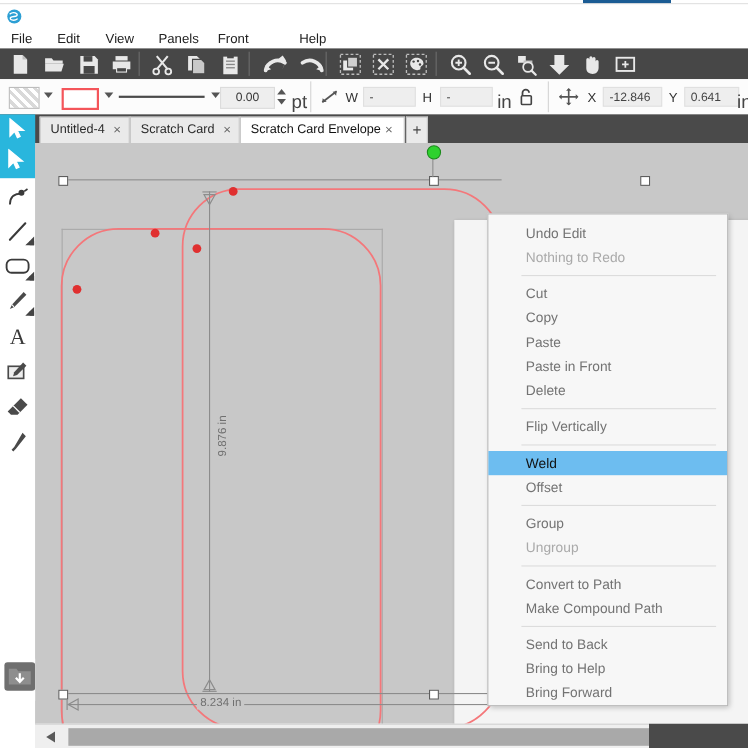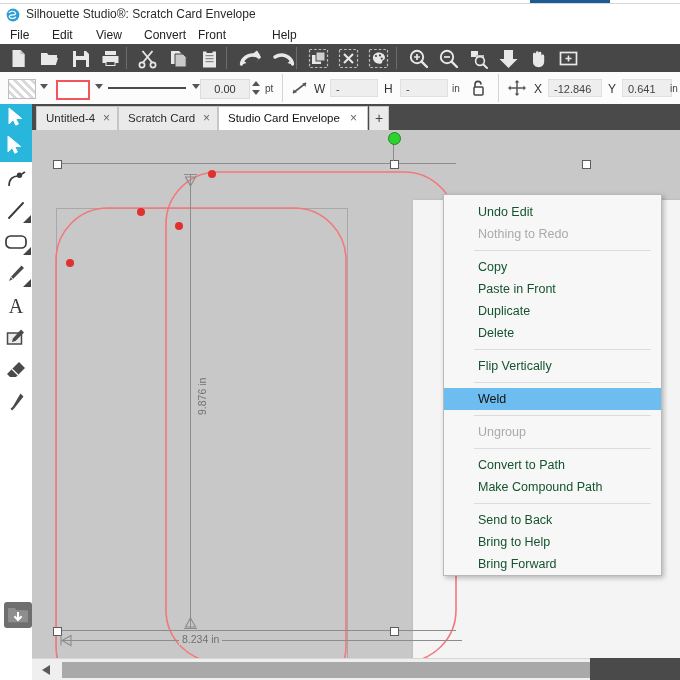--- a/index.html
+++ b/index.html
@@ -52,21 +52,21 @@
   .swatch-red{width:30px;height:16px;border:2px solid #f4555a;background:#ffffff;}
   .lineprev{width:78px;height:0;border-top:2px solid #4a4a4a;}
   .numbox{
     width:48px;height:18px;background:#eeeeee;border:1px solid #dcdcdc;
     font-size:11px;color:#333;text-align:center;line-height:18px;
   }
   .spin{position:relative;width:9px;height:18px;}
   .spin i{position:absolute;left:0;width:0;height:0;border-left:4px solid transparent;border-right:4px solid transparent;}
   .spin i.up{top:2px;border-bottom:5px solid #555;}
   .spin i.dn{bottom:2px;border-top:5px solid #555;}
-  .ulabel{font-size:10px;color:#444;}
+  .ulabel{font-size:17px;color:#444;}
   .flabel{font-size:12px;color:#333;}
   .fieldbox{
     height:18px;background:#eeeeee;border:1px solid #e0e0e0;
     font-size:11px;color:#444;line-height:18px;padding-left:5px;box-sizing:border-box;
   }
 
   
   .tabstrip{position:absolute;left:0;top:104px;width:680px;height:26px;background:#4a4a4a;}
   .tabstrip .toolsel{
     position:absolute;left:0;top:0;width:32px;height:26px;background:#29b6dd;
@@ -130,21 +130,21 @@
   .corner{position:absolute;left:0;top:658px;width:32px;height:22px;background:#ffffff;}
   .darkcap{position:absolute;left:590px;top:658px;width:90px;height:22px;background:#4a4a4a;}
 
   
   .ctxmenu{
     position:absolute;left:443px;top:194px;width:219px;
     background:#f7f7f7;border:1px solid #b9b9b9;box-shadow:2px 2px 5px rgba(0,0,0,.25);
     padding:6px 0 0 0;box-sizing:border-box;
   }
   .ctxmenu .item{
-    height:22px;line-height:22px;font-size:12.5px;color:#14532d;padding-left:34px;cursor:default;
+    height:22px;line-height:22px;font-size:12.5px;color:#737373;padding-left:34px;cursor:default;
     white-space:nowrap;
   }
   .ctxmenu .item.dim{color:#aaaaaa;}
   .ctxmenu .item.sel{background:#6dbdf0;color:#111;}
   .ctxmenu .divider{height:1px;background:#dcdcdc;margin:5px 10px 5px 30px;}
 </style>
 </head>
 <body>
 
 <div id="app">
@@ -154,28 +154,27 @@
     <div class="greyline"></div>
   </div>
 
   <div class="titlebar">
     <span class="logo">
       <svg width="14" height="14" viewBox="0 0 14 14">
         <circle cx="7" cy="7" r="6.4" fill="#2c9fd4"></circle>
         <path d="M3.2 4.6c1.6-1.4 4.4-1.6 6 0 .9.9.2 2-1 2.2-1.7.3-3.4.2-4.4 1-.9.8-.4 2 .9 2.3 1.7.5 3.8.1 4.9-.9" fill="none" stroke="#ffffff" stroke-width="1.25" stroke-linecap="round"></path>
       </svg>
     </span>
-    <span class="title">Silhouette Studio®: Scratch Card Envelope</span>
   </div>
 
   <div class="menubar">
     <span class="mi" style="left:6px">File</span>
     <span class="mi" style="left:48px">Edit</span>
     <span class="mi" style="left:92px">View</span>
-    <span class="mi" style="left:140px">Convert</span>
+    <span class="mi" style="left:140px">Panels</span>
     <span class="mi" style="left:194px">Front</span>
     <span class="mi" style="left:268px">Help</span>
   </div>
 
   <div class="toolbar1">
     <div class="sep" style="left:126px"></div>
     <div class="sep" style="left:226px"></div>
     <div class="sep" style="left:296px"></div>
     <div class="sep" style="left:396px"></div>
 
@@ -386,21 +385,21 @@
     </div>
     <div class="tab" style="left:36px;width:82px">
       <span class="lbl">Untitled-4</span>
       <span class="x" style="left:66px">×</span>
     </div>
     <div class="tab" style="left:118px;width:100px">
       <span class="lbl">Scratch Card</span>
       <span class="x" style="left:84px">×</span>
     </div>
     <div class="tab active" style="left:218px;width:150px">
-      <span class="lbl">Studio Card Envelope</span>
+      <span class="lbl">Scratch Card Envelope</span>
       <span class="x" style="left:131px">×</span>
     </div>
     <div class="tab-plus" style="left:369px">+</div>
   </div>
 
   <div class="rail">
     <div class="slot active" style="top:0px">
       <svg width="20" height="22" viewBox="0 0 20 22">
           <path d="M2 1l0 16 4.2-4.4 2.6 5.6 2.6-1.2-2.7-5.5 6 .1z" fill="#ffffff" stroke="#ffffff" stroke-width="1"></path>
         </svg>
@@ -520,29 +519,32 @@
     <div class="btn-l">
         <div class="tri"></div>
       </div>
   </div>
   <div class="darkcap"></div>
 
   <div class="ctxmenu" id="ctxmenu">
       <div class="item">Undo Edit</div>
       <div class="item dim">Nothing to Redo</div>
       <div class="divider"></div>
+      <div class="item">Cut</div>
       <div class="item">Copy</div>
+      <div class="item">Paste</div>
       <div class="item">Paste in Front</div>
-      <div class="item">Duplicate</div>
       <div class="item">Delete</div>
       <div class="divider"></div>
       <div class="item">Flip Vertically</div>
       <div class="divider"></div>
       <div class="item sel">Weld</div>
+      <div class="item">Offset</div>
       <div class="divider"></div>
+      <div class="item">Group</div>
       <div class="item dim">Ungroup</div>
       <div class="divider"></div>
       <div class="item">Convert to Path</div>
       <div class="item">Make Compound Path</div>
       <div class="divider"></div>
       <div class="item">Send to Back</div>
       <div class="item">Bring to Help</div>
       <div class="item">Bring Forward</div>
     </div>
 

